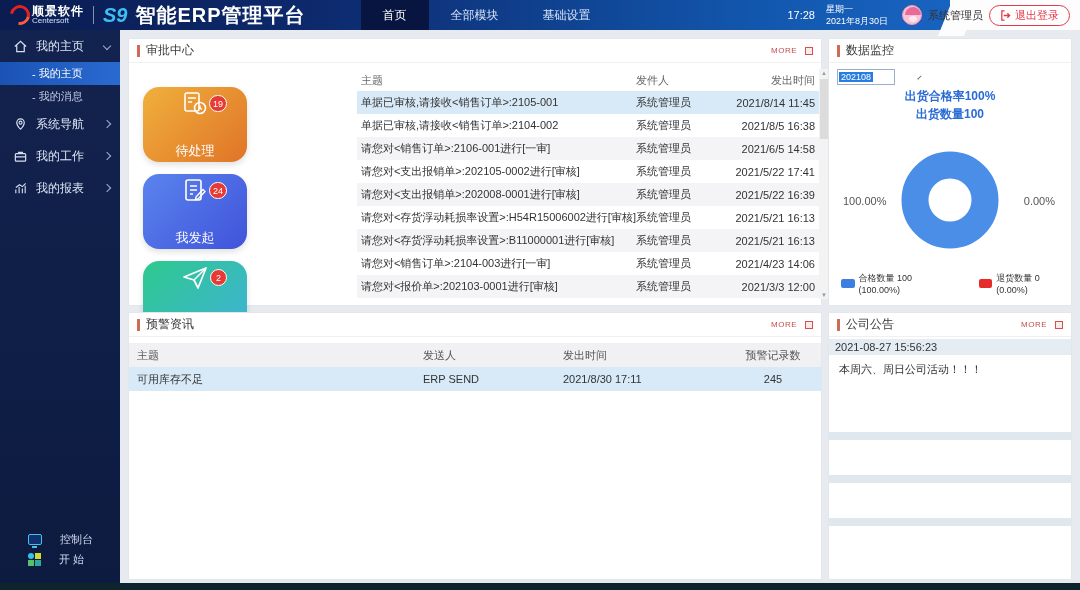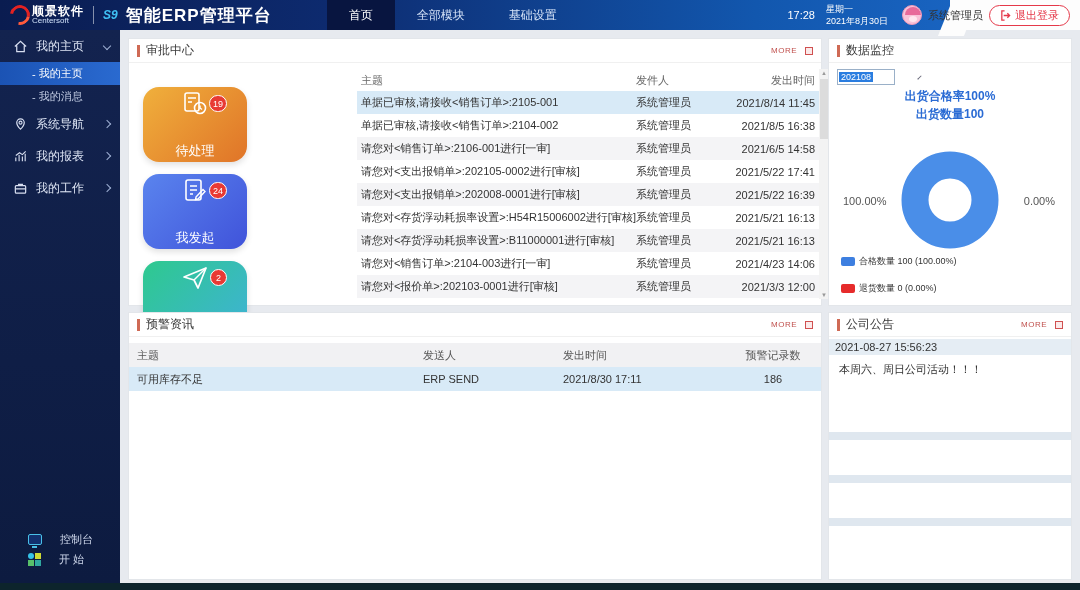--- a/index.html
+++ b/index.html
@@ -13,22 +13,22 @@
   .topbar-white { position:absolute; right:0; top:0; height:30px; width:130px; background:#fdfdfd; }
   .topbar-wedge { position:absolute; right:108px; top:-4px; height:40px; width:26px;
     background:#fdfdfd; transform:skewX(-22deg); }
   .logo-wrap { display:flex; align-items:center; padding-left:10px; gap:2px; }
   .logo-swirl { width:20px; height:20px; border:3px solid #e32222; border-radius:50%;
     border-left-color:transparent; border-bottom-color:#ff5a3c; transform:rotate(-35deg); }
   .logo-text { line-height:1; }
   .logo-cn { font-size:12px; font-weight:bold; letter-spacing:1px; }
   .logo-en { font-size:8px; color:#cfe0f8; }
   .logo-div { width:1px; height:18px; background:rgba(255,255,255,.5); margin:0 7px; }
-  .logo-s9 { font-size:12px; font-weight:bold; font-style:italic; color:#3fc0f5; margin-right:6px; }
-  .app-title { font-size:17px; font-weight:bold; letter-spacing:1px; }
+  .logo-s9 { font-size:20px; font-weight:bold; font-style:italic; color:#3fc0f5; margin-right:6px; }
+  .app-title { font-size:20px; font-weight:bold; letter-spacing:1px; }
   .nav-tabs { display:flex; margin-left:55px; height:30px; }
   .nav-tab { padding:0 22px; font-size:12px; display:flex; align-items:center;
     color:#d7e4f8; cursor:pointer; }
   .nav-tab.active { background:#081540; color:#fff; }
   .top-time { margin-left:auto; font-size:11px; }
   .top-date { font-size:9px; line-height:1.35; margin:0 14px 0 11px; text-align:left; }
   .user-zone { position:relative; display:flex; align-items:center; gap:6px; padding-right:10px; z-index:2; }
   .avatar { width:20px; height:20px; border-radius:50%; background:#f9c2d8;
     border:1px solid #f09ab8; position:relative; overflow:hidden; }
   .avatar::before { content:""; position:absolute; left:2px; top:1px; width:16px; height:8px;
@@ -115,21 +115,21 @@
   .period-select { position:absolute; left:8px; top:30px; width:58px; height:16px;
     border:1px solid #9ab0c8; background:#fff; display:flex; align-items:center; cursor:pointer;gap:45px; }
   .period-select .val { background:#2a7de0; color:#fff; font-size:9px; padding:0 2px; margin:1px; }
   .period-select .sel-chev { margin-left:auto; margin-right:3px; width:5px; height:5px;
     border-right:1.2px solid #667; border-bottom:1.2px solid #667; transform:rotate(45deg); }
   .mon-lines { position:absolute; left:0; top:48px; width:100%; text-align:center;
     color:#2a6bd4; font-size:12px; font-weight:bold; line-height:1.5; }
   .donut-wrap { position:absolute; left:0; top:100px; width:100%; height:130px; text-align:center; }
   .donut-lbl { position:absolute; top:56px; font-size:11px; color:#555; }
   .donut-lbl.l { left:14px; } .donut-lbl.r { right:16px; }
-  .legend { position:absolute; left:12px; bottom:10px; display:flex; gap:14px; font-size:9px; color:#333;flex-direction:column; }
+  .legend { position:absolute; left:12px; bottom:10px; display:flex; gap:26px; font-size:9px; color:#333; }
   .legend .itm { display:flex; align-items:center; gap:4px; }
   .legend .sw { width:14px; height:9px; border-radius:2px; }
 
   
   .ahead, .arow { display:flex; align-items:center; font-size:11px; padding:0 8px; }
   .ahead { height:24px; background:#f1f1f3; color:#555; margin-top:6px; }
   .arow { height:24px; color:#333; cursor:pointer; }
   .a-subj { flex:1; } .a-sender { width:140px; } .a-time { width:170px; } .a-count { width:80px; text-align:center; }
 
   
@@ -192,31 +192,31 @@
   <div class="nav-item">
     <svg class="side-icon" viewBox="0 0 16 16">
       <path d="M8 2 C5.5 2 4 4 4 6 C4 9 8 13 8 13 C8 13 12 9 12 6 C12 4 10.5 2 8 2 Z" fill="none" stroke="#d7def0" stroke-width="1.3"></path>
       <circle cx="8" cy="6" r="1.6" fill="none" stroke="#d7def0" stroke-width="1.2"></circle>
     </svg>
     <span class="lbl">系统导航</span>
     <span class="chev right"></span>
   </div>
   <div class="nav-item">
     <svg class="side-icon" viewBox="0 0 16 16">
-      <path d="M3 13 V9 M6.5 13 V6.5 M10 13 V8 M13 13 V5 M3 7 L7 4 L10 6 L13.5 2.5" fill="none" stroke="#d7def0" stroke-width="1.2"></path>
-    </svg>
-    <span class="lbl">我的报表</span>
-    <span class="chev right"></span>
-  </div>
-  <div class="nav-item">
-    <svg class="side-icon" viewBox="0 0 16 16">
       <rect x="2.5" y="5" width="11" height="8" rx="1" fill="none" stroke="#d7def0" stroke-width="1.3"></rect>
       <path d="M6 5 V3.5 H10 V5 M2.5 8.5 H13.5" fill="none" stroke="#d7def0" stroke-width="1.3"></path>
     </svg>
     <span class="lbl">我的工作</span>
+    <span class="chev right"></span>
+  </div>
+  <div class="nav-item">
+    <svg class="side-icon" viewBox="0 0 16 16">
+      <path d="M3 13 V9 M6.5 13 V6.5 M10 13 V8 M13 13 V5 M3 7 L7 4 L10 6 L13.5 2.5" fill="none" stroke="#d7def0" stroke-width="1.2"></path>
+    </svg>
+    <span class="lbl">我的报表</span>
     <span class="chev right"></span>
   </div>
   <div class="side-foot">
     <div class="foot-row">
       <span class="mini-monitor"></span>
       <span>控制台</span>
     </div>
     <div class="foot-row">
       <span class="mini-start">
           <i></i>
@@ -372,21 +372,21 @@
   <div class="ahead">
     <span class="a-subj">主题</span>
     <span class="a-sender">发送人</span>
     <span class="a-time">发出时间</span>
     <span class="a-count">预警记录数</span>
   </div>
   <div class="arow hl">
     <span class="a-subj">可用库存不足</span>
     <span class="a-sender">ERP SEND</span>
     <span class="a-time">2021/8/30 17:11</span>
-    <span class="a-count">186</span>
+    <span class="a-count">245</span>
   </div>
 </div>
 
 <div class="panel p-notice">
   <div class="panel-head">
     <div class="accent"></div>
     <div class="panel-title">公司公告</div>
     <div class="more">
       <span>MORE</span>
         <i></i>

